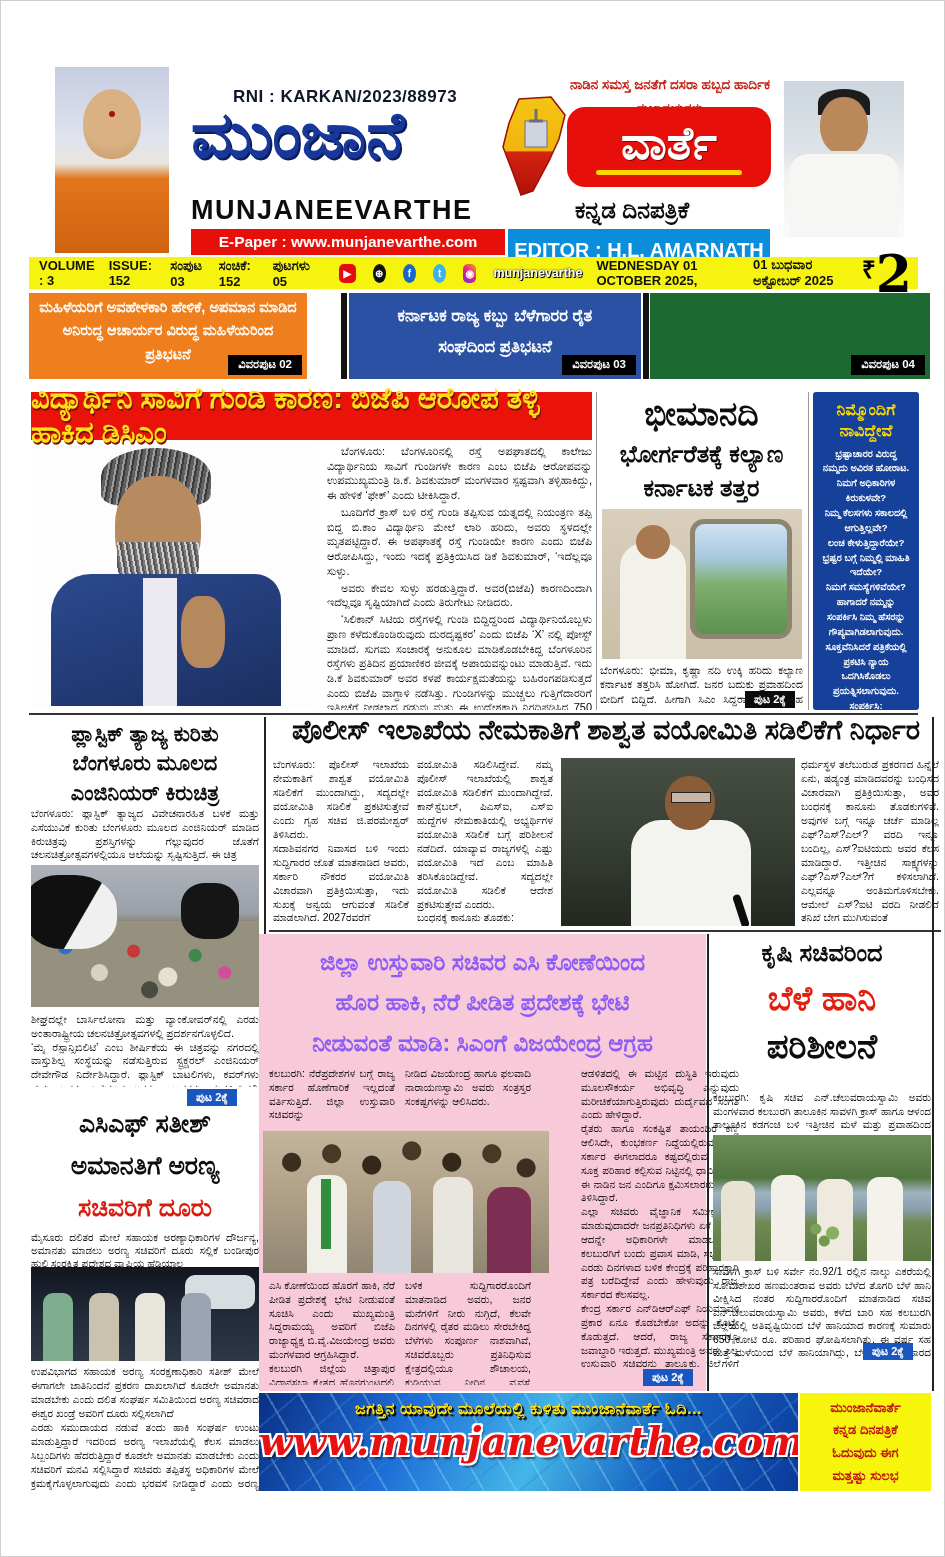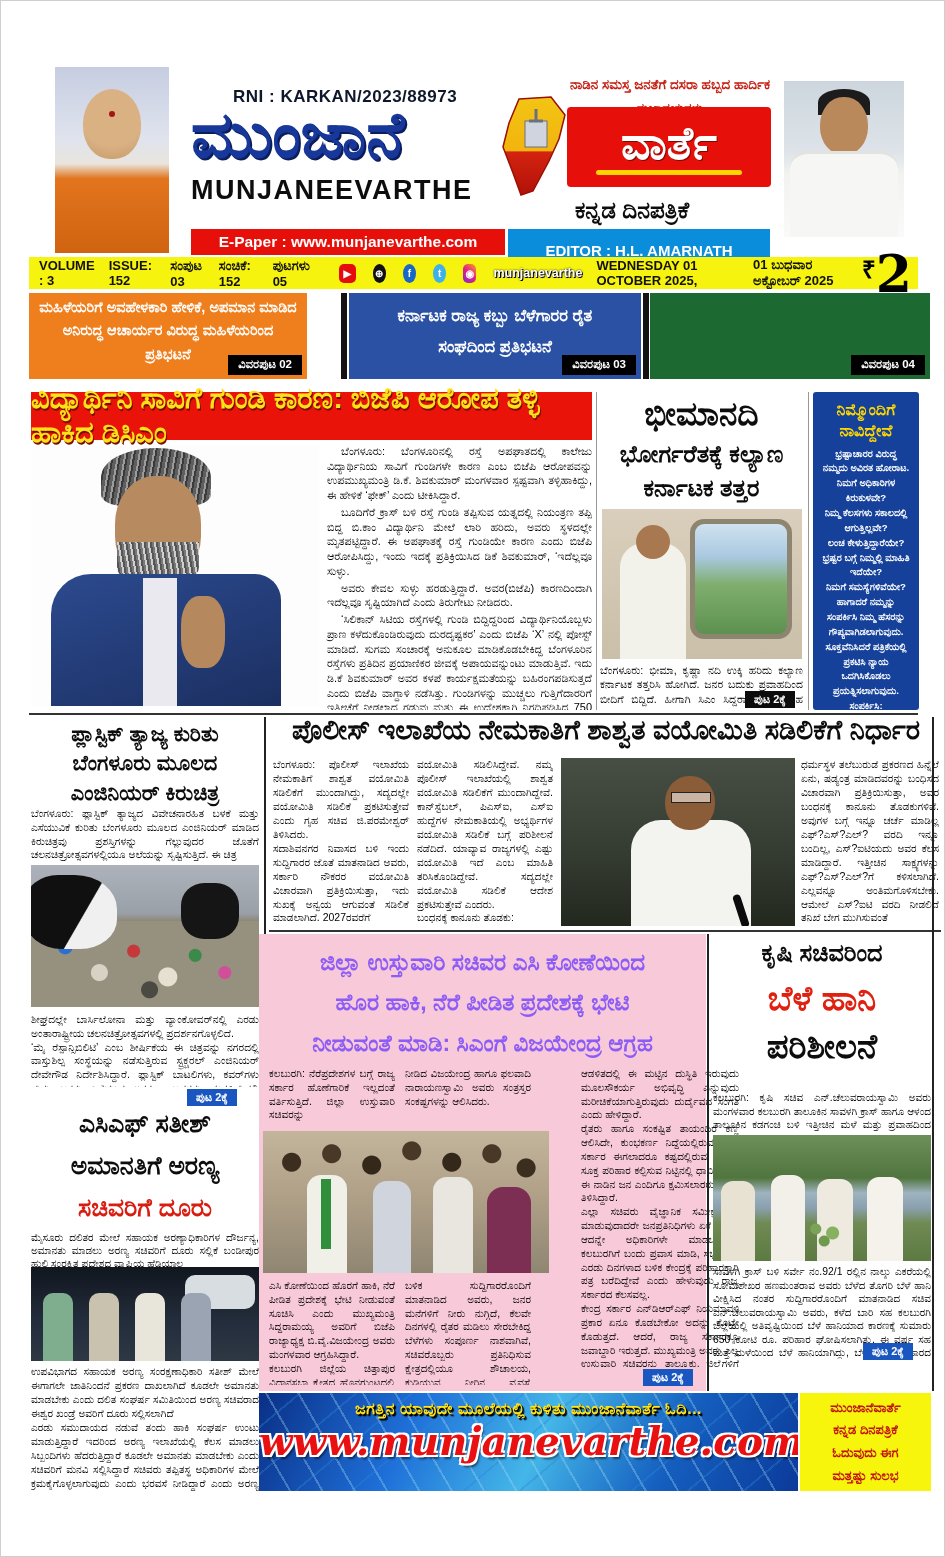--- a/index.html
+++ b/index.html
@@ -19,30 +19,30 @@
   #mla-photo{left:783px;top:80px;width:120px;height:156px;
     background:linear-gradient(180deg,#cdd6de 0%,#dde3e8 45%,#f2f2f0 60%,#fafafa 100%);}
   #mla-photo .hair{position:absolute;left:34px;top:8px;width:52px;height:26px;border-radius:50% 50% 0 0;background:#1c1c1c;}
   #mla-photo .head{position:absolute;left:36px;top:16px;width:48px;height:58px;border-radius:48%;background:#b9895b;}
   #mla-photo .shirt{position:absolute;left:6px;top:70px;width:108px;height:86px;border-radius:18px 18px 0 0;background:#f6f6f4;border-top:3px solid #e2e2de;}
   #greeting{left:545px;top:72px;width:248px;color:#c41d10;font-weight:bold;font-size:13.5px;line-height:1.8;text-align:center;}
   #rni{left:232px;top:86px;font-size:17px;font-weight:bold;letter-spacing:.5px;color:#0f172a;}
   #title-kn1{left:190px;top:96px;width:310px;font-size:64px;font-weight:bold;color:#17379b;line-height:1.2;
     text-shadow:2px 2px 0 #0b1d5a;}
   #map-graphic{left:498px;top:94px;width:72px;height:104px;}
-  #title-kn2-box{left:566px;top:106px;width:204px;height:80px;background:#e60f0a;border-radius:4px;
+  #title-kn2-box{left:566px;top:106px;width:204px;height:80px;background:#e60f0a;border-radius:18px;
     display:flex;flex-direction:column;align-items:center;justify-content:center;}
   #title-kn2-box .t{color:#fff;font-size:46px;font-weight:bold;line-height:1.05;text-shadow:1px 1px 0 #7e0800;}
   #title-kn2-box .u{width:72%;height:5px;background:#ffd400;border-radius:3px;margin-top:2px;}
-  #title-en{left:190px;top:174px;width:320px;font-size:27px;font-weight:bold;letter-spacing:1.5px;color:#0d0d0d;}
+  #title-en{left:190px;top:194px;width:320px;font-size:27px;font-weight:bold;letter-spacing:1.5px;color:#0d0d0d;}
   #subtitle-kn{left:574px;top:196px;width:200px;font-size:23px;font-weight:bold;color:#0d0d0d;}
   #epaper-bar{left:190px;top:228px;width:314px;height:26px;background:#e60f0a;color:#fff;font-weight:bold;
     font-size:15.5px;display:flex;align-items:center;justify-content:center;}
   #editor-bar{left:507px;top:228px;width:262px;height:42px;background:#0a8ddb;color:#fff;font-weight:bold;
-    font-size:15px;display:flex;align-items:center;justify-content:center;}
+    font-size:20px;display:flex;align-items:center;justify-content:center;}
 
   
   #infobar{left:28px;top:256px;width:889px;height:32px;background:#f6f30e;display:flex;align-items:center;
     padding:0 10px;box-sizing:border-box;gap:14px;font-size:13px;font-weight:bold;color:#111;}
   #infobar .grow{flex:1;}
   .icn{display:inline-flex;width:19px;height:19px;border-radius:4px;align-items:center;justify-content:center;
     color:#fff;font-size:10px;font-weight:bold;margin-right:3px;vertical-align:middle;}
   .icn.yt{background:#e40c0c;border-radius:5px;width:24px;}
   .icn.gl{background:#111;border-radius:50%;}
   .icn.fb{background:#1667c6;border-radius:50%;}

